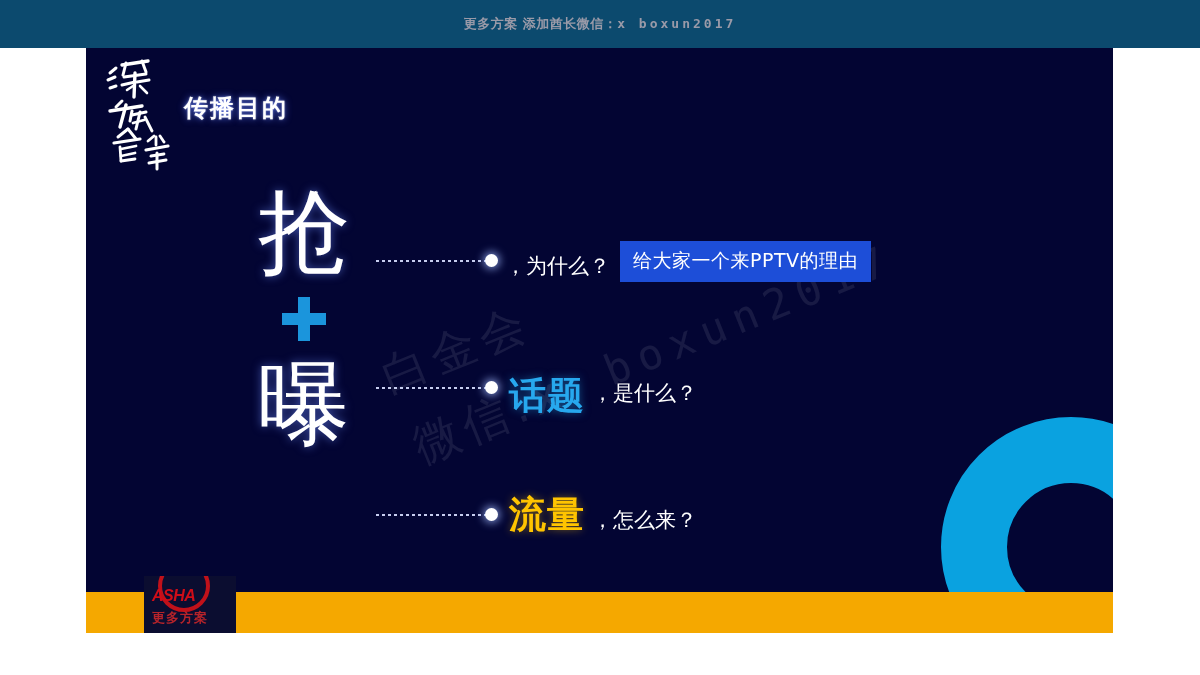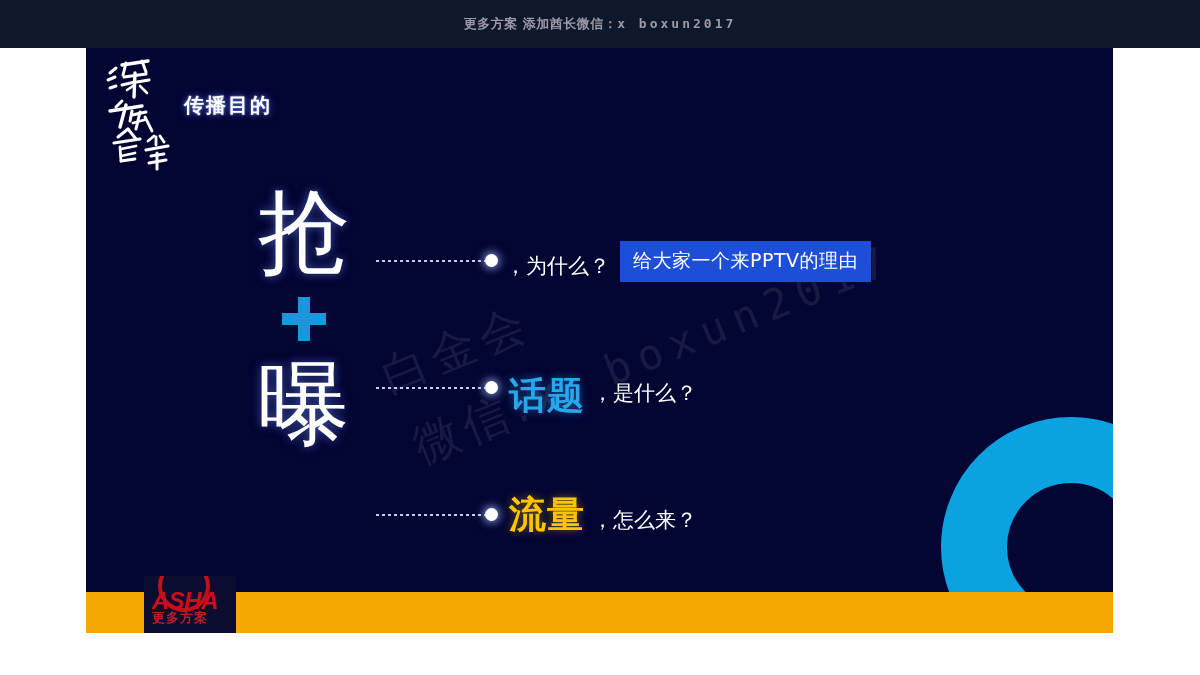--- a/index.html
+++ b/index.html
@@ -17,21 +17,21 @@
 
   
   .top-banner {
     position: absolute;
     top: 0; left: 0;
     width: 1200px;
     height: 48px;
     display: flex;
     align-items: center;
     justify-content: center;
-    background: #0f172a;
+    background: #0c4a6e;
   }
   .top-banner-text {
     font-size: 13px;
     font-weight: bold;
     letter-spacing: 0.5px;
     color: #9a9aa8;
     white-space: nowrap;
     font-family: "DejaVu Sans", "Liberation Sans", sans-serif;
   }
   .top-banner-text .mono {
@@ -92,21 +92,21 @@
     width: 52px;
     height: 52px;
     border: 4px solid #c0111a;
     border-radius: 50%;
     box-sizing: border-box;
   }
   .asha-word {
     position: absolute;
     left: 8px;
     top: 11px;
-    font-size: 24px;
+    font-size: 16px;
     font-weight: bold;
     font-style: italic;
     letter-spacing: -0.5px;
     color: #cf0d18;
     font-family: "Liberation Sans", sans-serif;
   }
   .asha-sub {
     position: absolute;
     left: 8px;
     top: 33px;
@@ -125,21 +125,21 @@
     width: 80px;
     height: 120px;
     z-index: 5;
   }
 
   
   .slide-title {
     position: absolute;
     left: 98px;
     top: 44px;
-    font-size: 20px;
+    font-size: 24px;
     font-weight: bold;
     color: #ffffff;
     letter-spacing: 2px;
     text-shadow: 0 0 7px rgba(90,120,255,0.85), 0 0 2px rgba(255,255,255,0.6);
     font-family: "DejaVu Sans", sans-serif;
     z-index: 5;
   }
 
   
   .brand {

